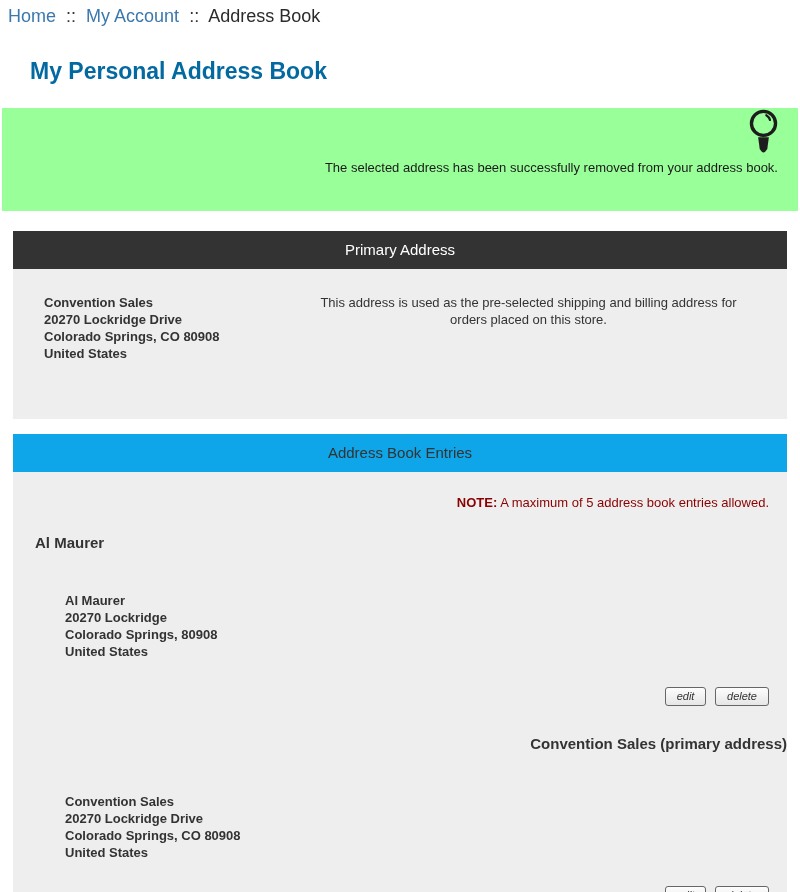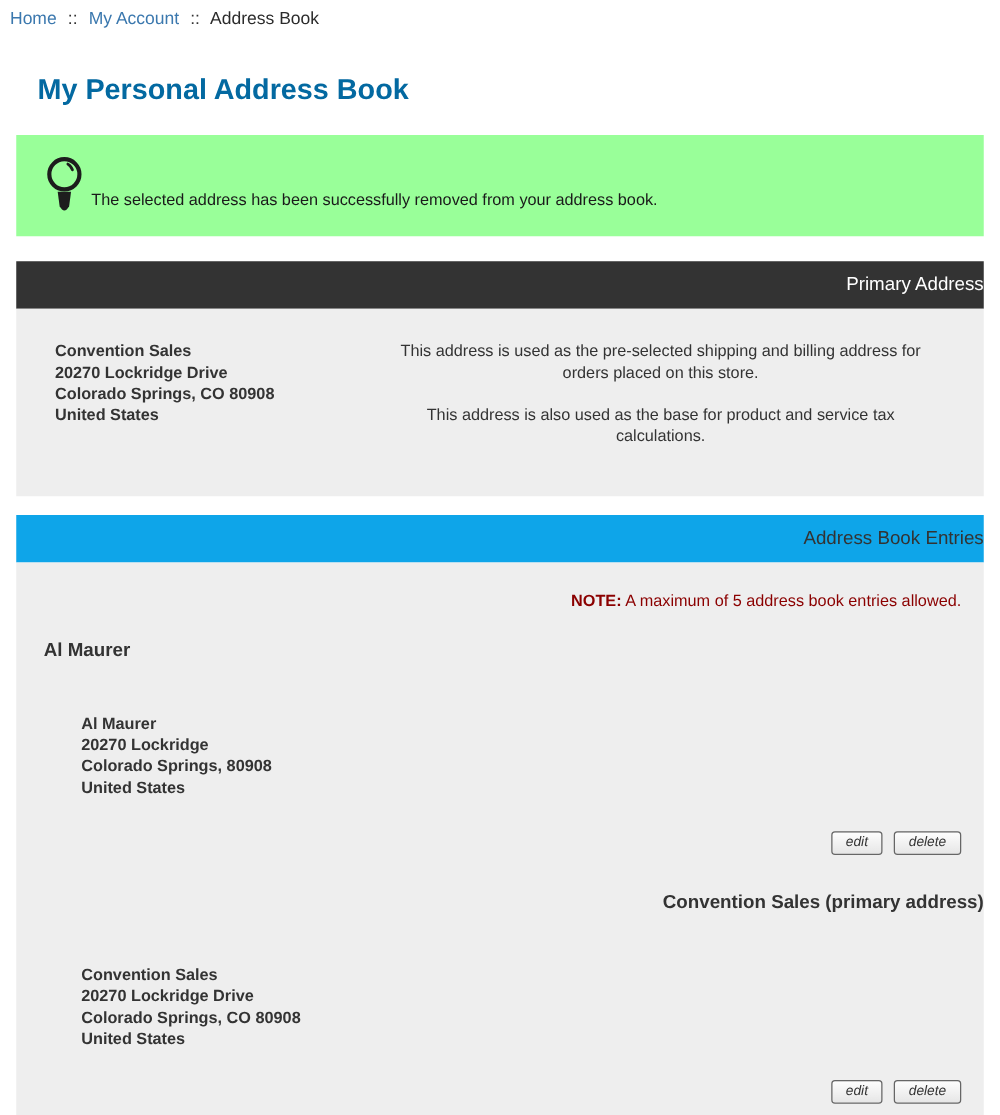--- a/index.html
+++ b/index.html
@@ -3,44 +3,45 @@
 <meta charset="utf-8">
 <style>
   * { box-sizing: border-box; }
   html, body { margin: 0; padding: 0; background: #ffffff; }
   body {
     width: 800px; min-height: 892px;
     font-family: "Liberation Sans", sans-serif;
     font-size: 13px; color: #333333;
   }
   
-  .breadcrumb { padding: 6px 0 0 8px; font-size: 14px; height: 22px; }
+  .breadcrumb { padding: 6px 0 0 8px; font-size: 18px; height: 22px; }
   .breadcrumb a { color: #3b78ae; text-decoration: none; cursor: pointer; }
   .breadcrumb .sep { color: #333333; margin: 0 5px; }
   .breadcrumb .current { color: #2b2b2b; }
   
   .page-title {
     margin: 36px 0 23px 30px;
     font-size: 23px; line-height: 27px; font-weight: bold;
     color: #0369a1;
   }
   
   .alert {
-    margin: 0 13px; height: 81px; background: #99ff99;
+    margin: 0 2px; height: 103px; background: #99ff99;
     display: flex; align-items: flex-end;
     padding: 0 20px 13px 24px;
+    flex-direction: column;
   }
   .alert .bulb { flex: 0 0 auto; line-height: 0; }
   .alert .msg { margin: 0 0 9px 7px; color: #1a1a1a; }
   
   .section { margin: 0 13px; }
   .section.primary { margin-top: 20px; }
   .section.entries { margin-top: 15px; }
   .section-header {
-    height: 38px; line-height: 38px; text-align: right; font-size: 15px;
+    height: 38px; line-height: 38px; text-align: center; font-size: 15px;
   }
   .section.primary .section-header { background: #333333; color: #ffffff; }
   .section.entries .section-header { background: #0ea5e9; color: #333333; }
   .primary-body {
     background: #eeeeee; height: 150px;
     display: flex; padding: 25px 45px 0 31px; line-height: 17px;
   }
   .primary-body .addr-col { width: 271px; flex: 0 0 auto; }
   .primary-body .desc-col { flex: 1; text-align: center; }
   .primary-body .desc-col p { margin: 0 0 17px 0; }
@@ -92,21 +93,20 @@
   <div class="section-header">Primary Address</div>
   <div class="primary-body">
     <div class="addr-col">
       <span class="addr-line">Convention Sales</span>
       <span class="addr-line">20270 Lockridge Drive</span>
       <span class="addr-line">Colorado Springs, CO 80908</span>
       <span class="addr-line">United States</span>
     </div>
     <div class="desc-col">
       <p>This address is used as the pre-selected shipping and billing address for orders placed on this store.</p>
-      <p>This address is also used as the base for product and service tax calculations.</p>
     </div>
   </div>
 </div>
 
 <div class="section entries">
   <div class="section-header">Address Book Entries</div>
   <div class="entries-body">
 
     <div class="note-line">
       <span class="note-label">NOTE:</span><span> A maximum of 5 address book entries allowed.</span>

